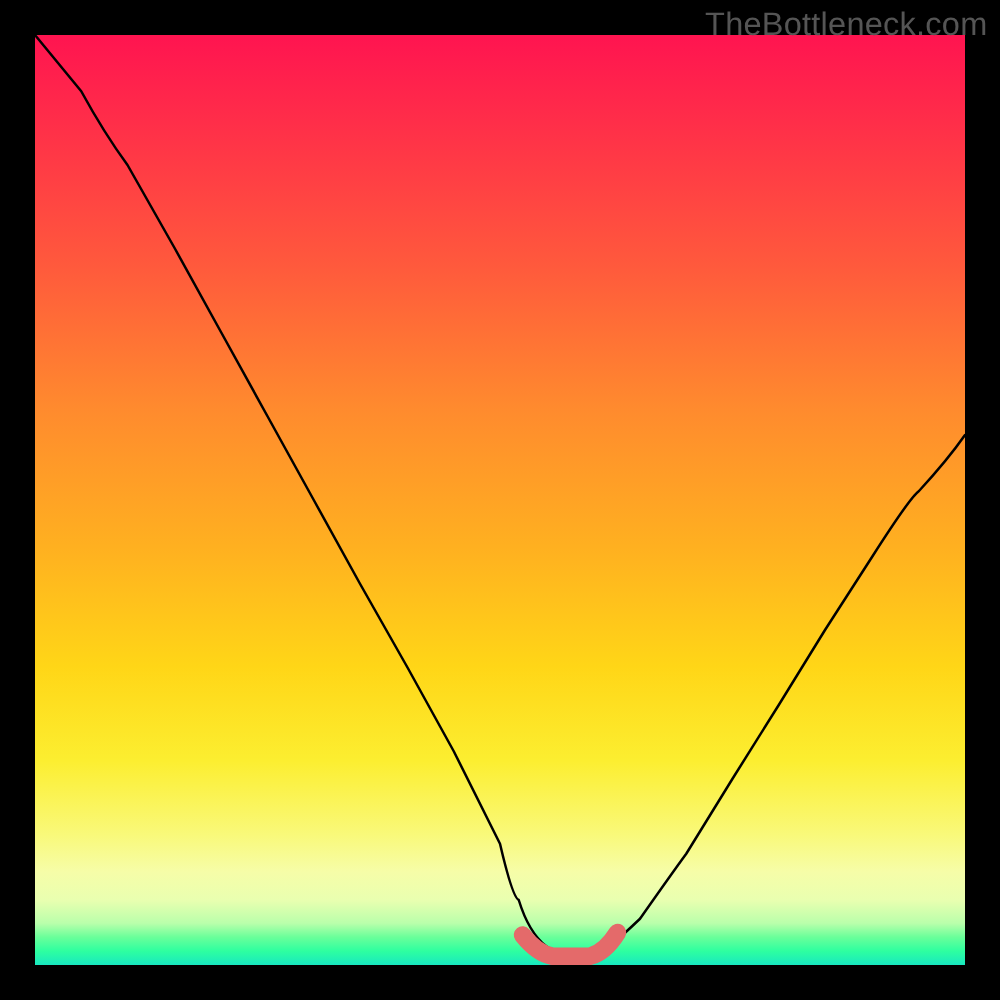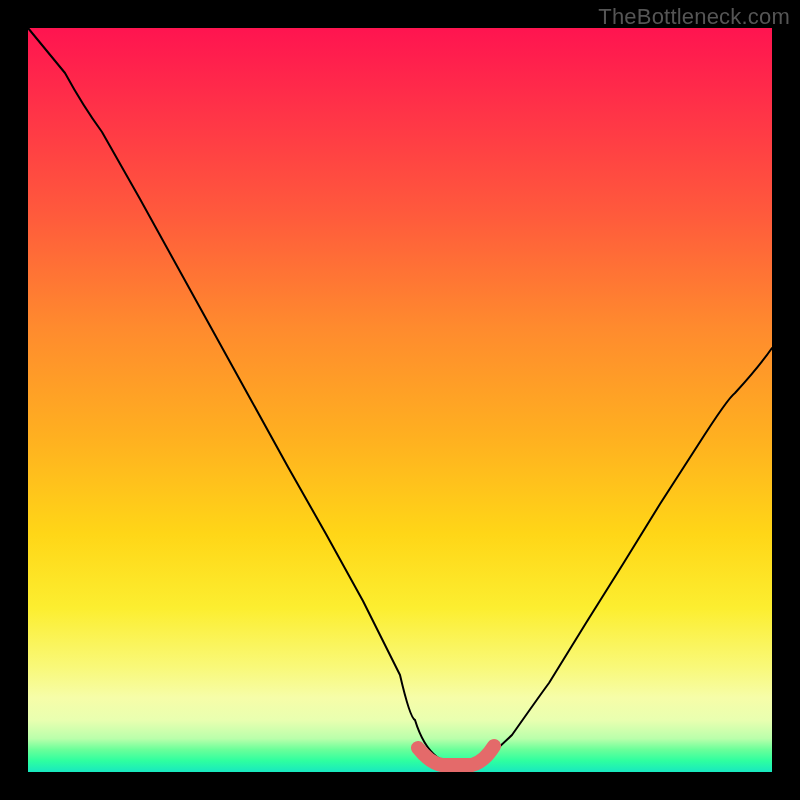--- a/index.html
+++ b/index.html
@@ -15,21 +15,21 @@
     position: relative;
     width: 800px;
     height: 800px;
     background: #000;
   }
   .watermark {
     position: absolute;
     top: 4px;
     right: 10px;
     color: #555;
-    font-size: 22px;
+    font-size: 26px;
     font-weight: 500;
     letter-spacing: 0.2px;
     z-index: 10;
     text-align: right;
   }
   .plot-area {
     position: absolute;
     left: 28px;
     top: 28px;
     width: 744px;

